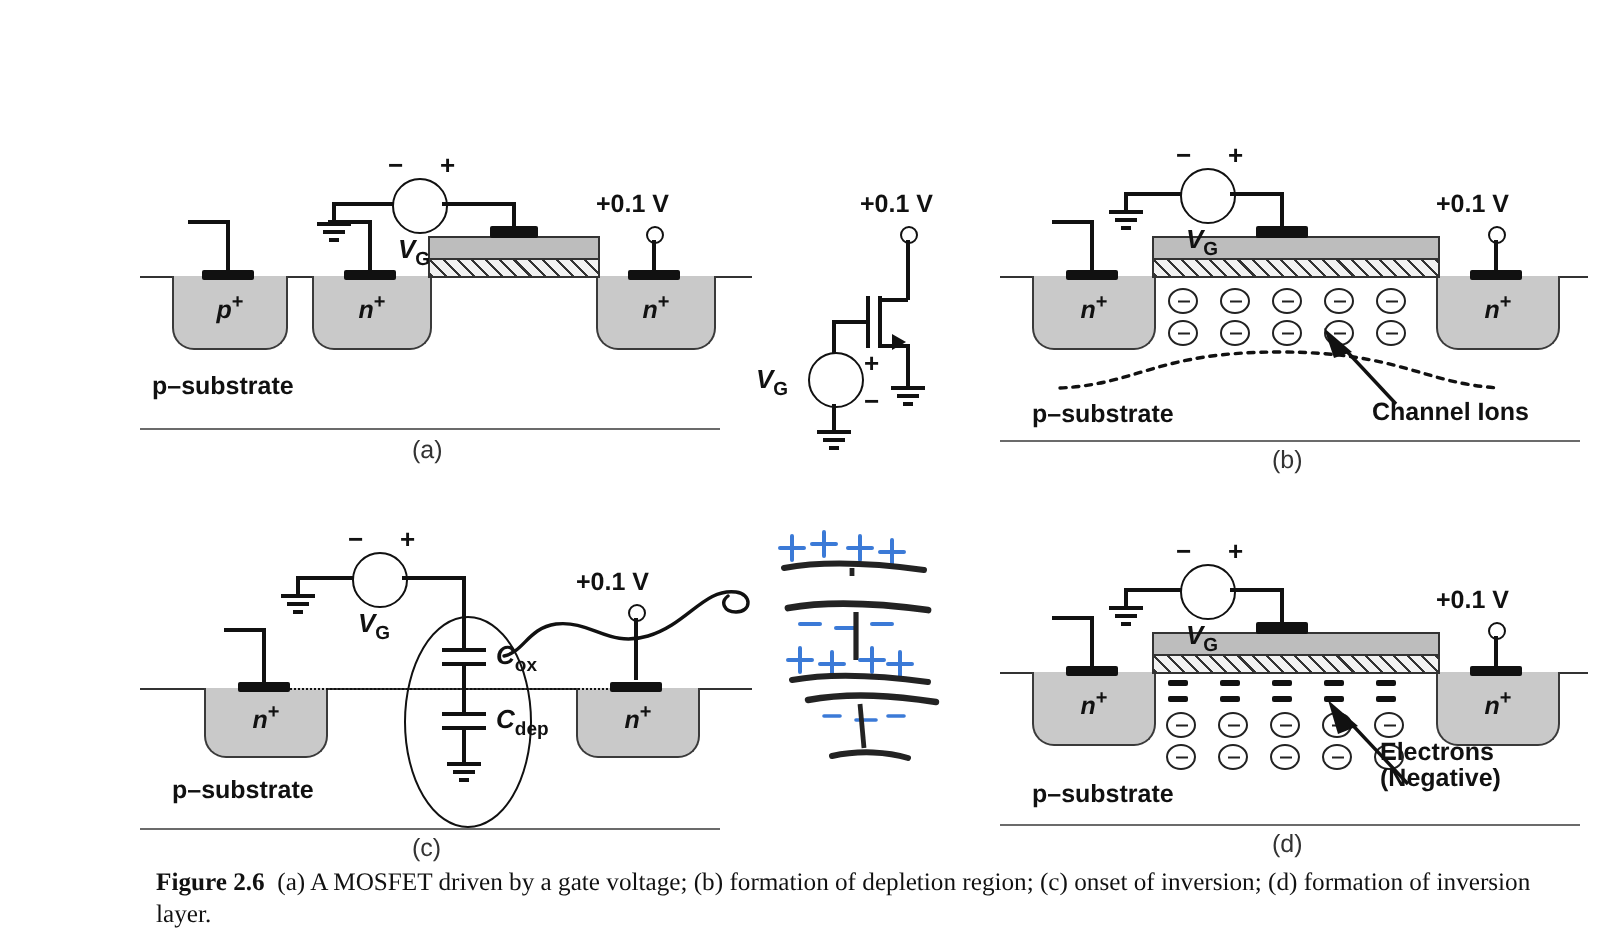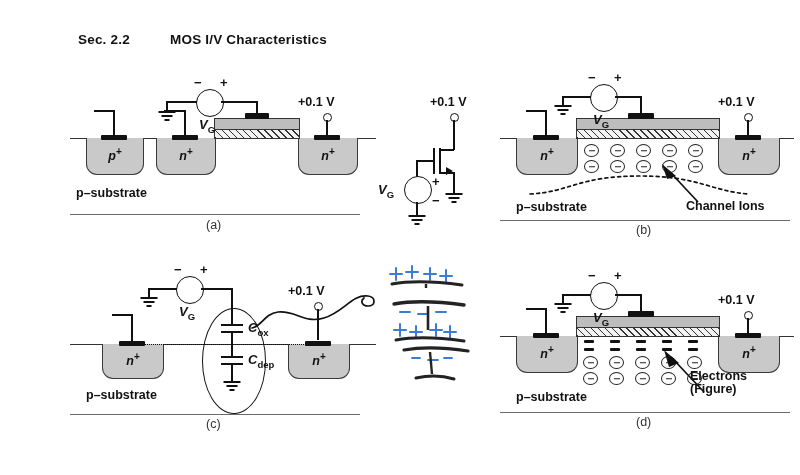--- a/index.html
+++ b/index.html
@@ -93,23 +93,20 @@
   .caption b{font-weight:700;}
 
   
   .sketch{position:absolute;left:378px;top:258px;width:112px;height:128px;opacity:.92;}
 </style>
 </head>
 <body>
 
 <div class="page">
 
-  <div class="runhead">
-    <span class="sec">Sec. 2.2</span><span>MOS I/V Characteristics</span>
-  </div>
 
   <div class="panel" style="left:70px;top:90px;width:310px;height:150px;">
 
     <div class="surface" style="left:0px;top:48px;width:306px;"></div>
 
     <div class="well" style="left:16px;top:48px;width:56px;height:36px;">
       <div class="well-lbl" style="top:8px;">
         <span>p</span><sup>+</sup>
       </div>
     </div>
@@ -467,25 +464,28 @@
     <div class="ion" style="left:161px;top:110px;"></div>
     <div class="ion" style="left:187px;top:110px;"></div>
 
     <svg class="abs" style="left:150px;top:86px;width:66px;height:48px;" viewBox="0 0 66 48">
       <path d="M54 44 L 22 10" stroke="#111" stroke-width="1.7"></path>
       <path d="M14 2 L 29 15 L 19 19 Z" fill="#111"></path>
     </svg>
 
     <div class="annot" style="left:190px;top:108px;">
       <span>Electrons</span><br>
-      <span>(Figure)</span>
+      <span>(Negative)</span>
     </div>
 
     <div class="sub-lbl" style="left:16px;top:128px;">
       <span>p–substrate</span>
     </div>
 
     <div class="baseline" style="left:0px;top:150px;width:290px;"></div>
     <div class="panel-label" style="left:136px;top:153px;">(d)</div>
   </div>
 
+  <div class="caption">
+    <b>Figure 2.6</b>&nbsp;&nbsp;<span>(a) A MOSFET driven by a gate voltage; (b) formation of depletion region; (c) onset of inversion; (d) formation of inversion layer.</span>
+  </div>
 
 </div>
 
 </body></html>

